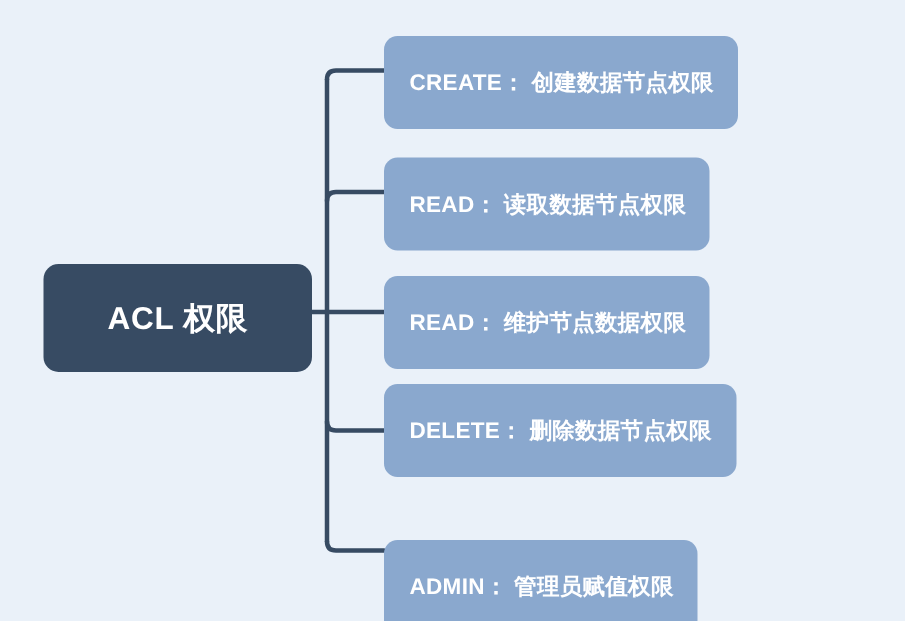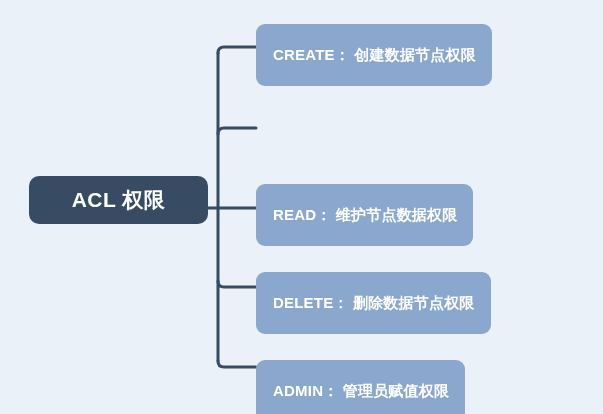--- a/index.html
+++ b/index.html
@@ -30,21 +30,21 @@
     display: flex;
     align-items: center;
     box-sizing: border-box;
     color: #ffffff;
     white-space: nowrap;
   }
   #root-node {
     left: 29px;
     top: 176px;
     width: 179px;
-    height: 48px;
+    height: 72px;
     background: #374b63;
     border-radius: 10px;
     justify-content: center;
     font-size: 21px;
     font-weight: bold;
     letter-spacing: 0.5px;
   }
   .child-node {
     left: 256px;
     height: 62px;
@@ -71,20 +71,21 @@
       <path d="M218 208 H256"></path>
       <path d="M218 281 Q218 287 224 287 H256"></path>
       <path d="M218 361 Q218 367 224 367 H256"></path>
     </g>
   </svg>
 
   <div class="node" id="root-node">ACL 权限</div>
 
   <div class="node child-node" style="top:24px;">CREATE： 创建数据节点权限</div>
 
+  <div class="node child-node" style="top:105px;">READ： 读取数据节点权限</div>
 
   <div class="node child-node" style="top:184px;">READ： 维护节点数据权限</div>
 
-  <div class="node child-node" style="top:272px;">DELETE： 删除数据节点权限</div>
+  <div class="node child-node" style="top:256px;">DELETE： 删除数据节点权限</div>
 
   <div class="node child-node" style="top:344px;margin-top:16px;">ADMIN： 管理员赋值权限</div>
 
 </div>
 
 </body></html>

